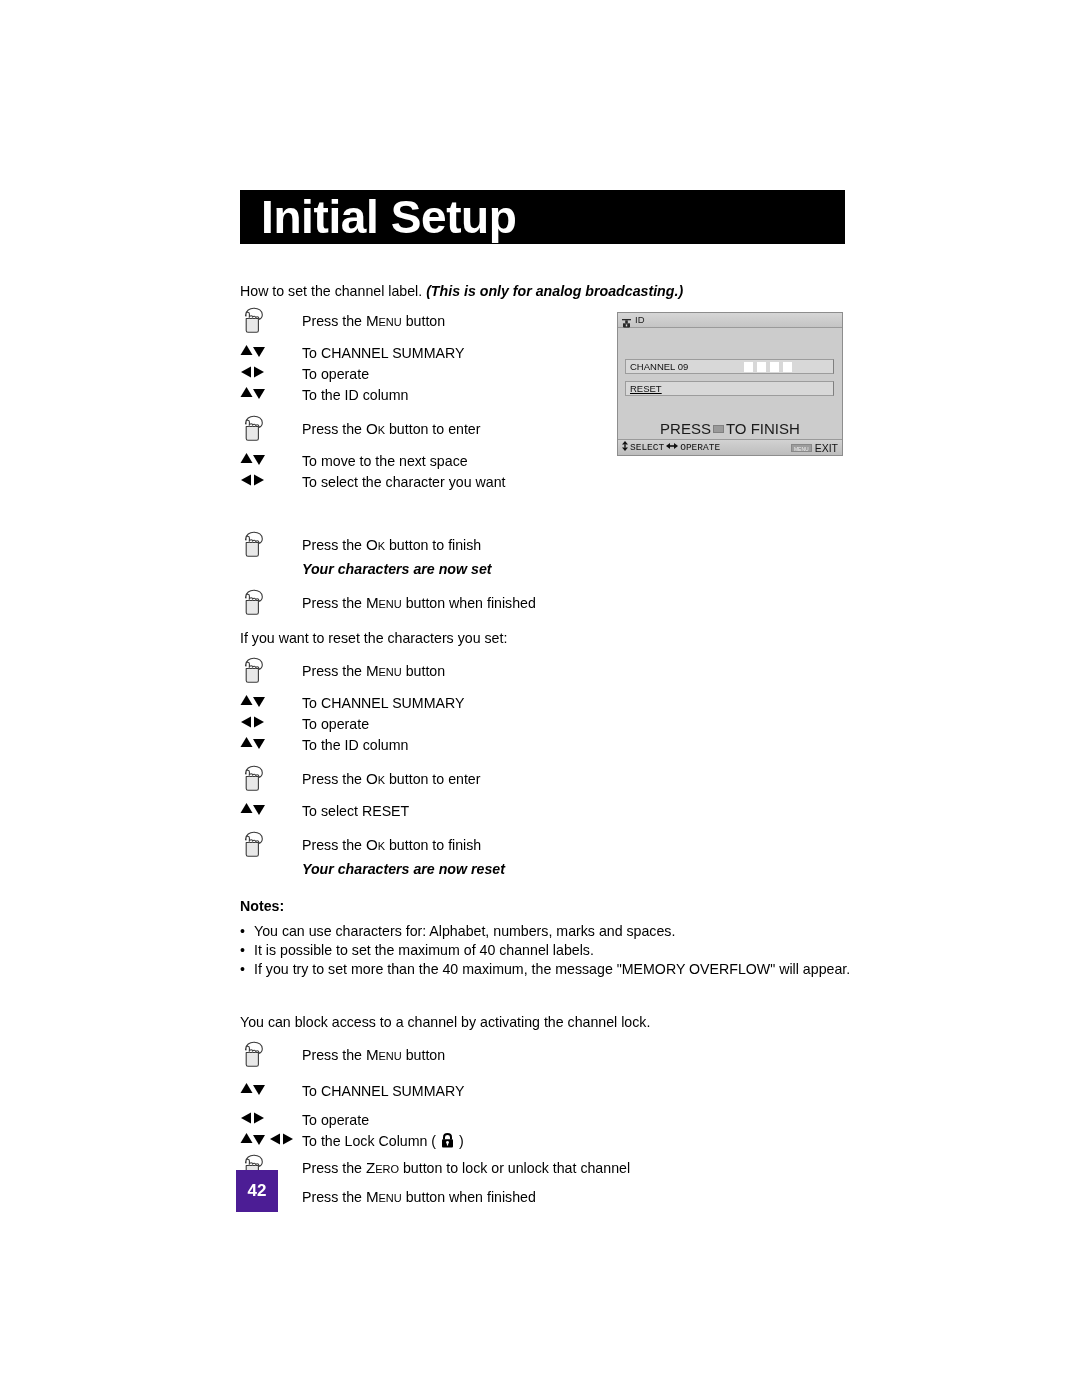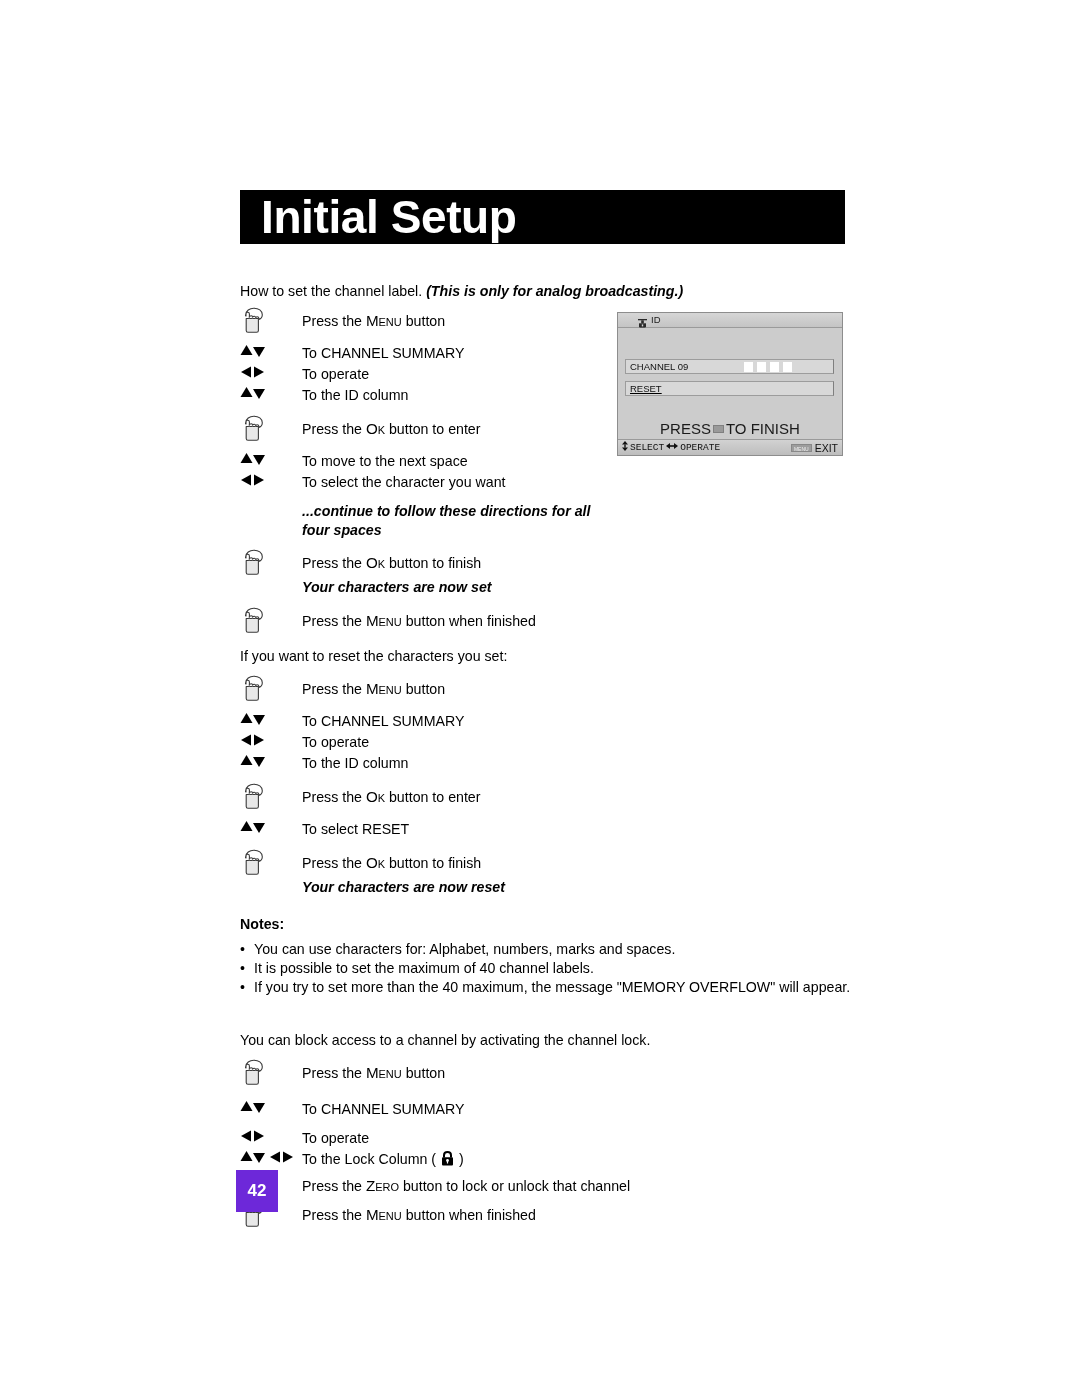--- a/index.html
+++ b/index.html
@@ -140,21 +140,21 @@
     border: 1px solid #8d8d8d;
     box-sizing: border-box;
     font-family: "Liberation Sans", sans-serif;
   }
   .osd-header {
     height: 15px;
     background: linear-gradient(to bottom, #d6d6d6, #c4c4c4);
     border-bottom: 1px solid #9a9a9a;
     display: flex;
     align-items: center;
-    padding-left: 20px;
+    padding-left: 4px;
     box-sizing: border-box;
   }
   .osd-header .lock-tag {
     width: 9px; height: 10px;
     margin-right: 4px;
     display: block;
   }
   .osd-header .osd-title {
     font-size: 9.5px;
     color: #1b1b1b;
@@ -262,21 +262,21 @@
   }
   .exit-label { font-size: 10.5px; }
 
   
   .page-number {
     position: absolute;
     left: 236px;
     top: 1170px;
     width: 42px;
     height: 42px;
-    background: #6d28d9;
+    background: #4c1d95;
     color: #ffffff;
     font-size: 17px;
     font-weight: bold;
     display: flex;
     align-items: center;
     justify-content: center;
   }
 
   .lock-inline {
     display: inline-block;
@@ -443,21 +443,20 @@
             <polygon points="24,7 14,1.5 14,12.5" fill="#000"></polygon>
           </svg>
         </div>
         <div class="step-text">To select the character you want</div>
       </div>
 
       <div class="spacer-8"></div>
 
       <div class="step">
         <div class="step-icon"></div>
-        <div class="step-text italic-bold-note" style="max-width:300px;">...continue to follow these directions for all four spaces</div>
       </div>
 
       <div class="spacer-8"></div>
 
       <div class="step press">
         <div class="step-icon">
           <svg class="hand-icon" width="27" height="27" viewBox="0 0 27 27" xmlns="http://www.w3.org/2000/svg">
             <path d="M5.5,8.5 C5.5,3.5 10,1.2 13.8,1.2 C18.5,1.2 22.3,3.6 22.3,7.8 C22.3,10.3 20.6,12.0 18.8,12.6 L18.8,11.3 C18.8,10.4 18.0,9.8 17.2,9.8 C16.6,9.8 16.1,10.1 15.8,10.5 C15.6,9.7 14.9,9.2 14.1,9.2 C13.5,9.2 13.0,9.5 12.7,9.9 C12.4,9.2 11.8,8.8 11.1,8.8 C10.3,8.8 9.6,9.3 9.4,10.0 L9.4,7.0 C9.4,6.0 8.6,5.3 7.7,5.3 C6.7,5.3 6.0,6.0 6.0,7.0 L6.0,9.0 Z" fill="#ffffff" stroke="#3a3a3a" stroke-width="1.1" stroke-linejoin="round"></path>
             <path d="M6.2,11.5 L6.2,23.5 C6.2,24.6 7.0,25.3 8.0,25.3 L16.6,25.3 C17.6,25.3 18.4,24.6 18.4,23.5 L18.4,11.5 Z" fill="#e8e8e8" stroke="#3a3a3a" stroke-width="1.1" stroke-linejoin="round"></path>
             <path d="M9.2,9.6 L9.2,12.0 M12.4,9.9 L12.4,12.0 M15.6,10.4 L15.6,12.0" stroke="#6a6a6a" stroke-width="0.8"></path>

